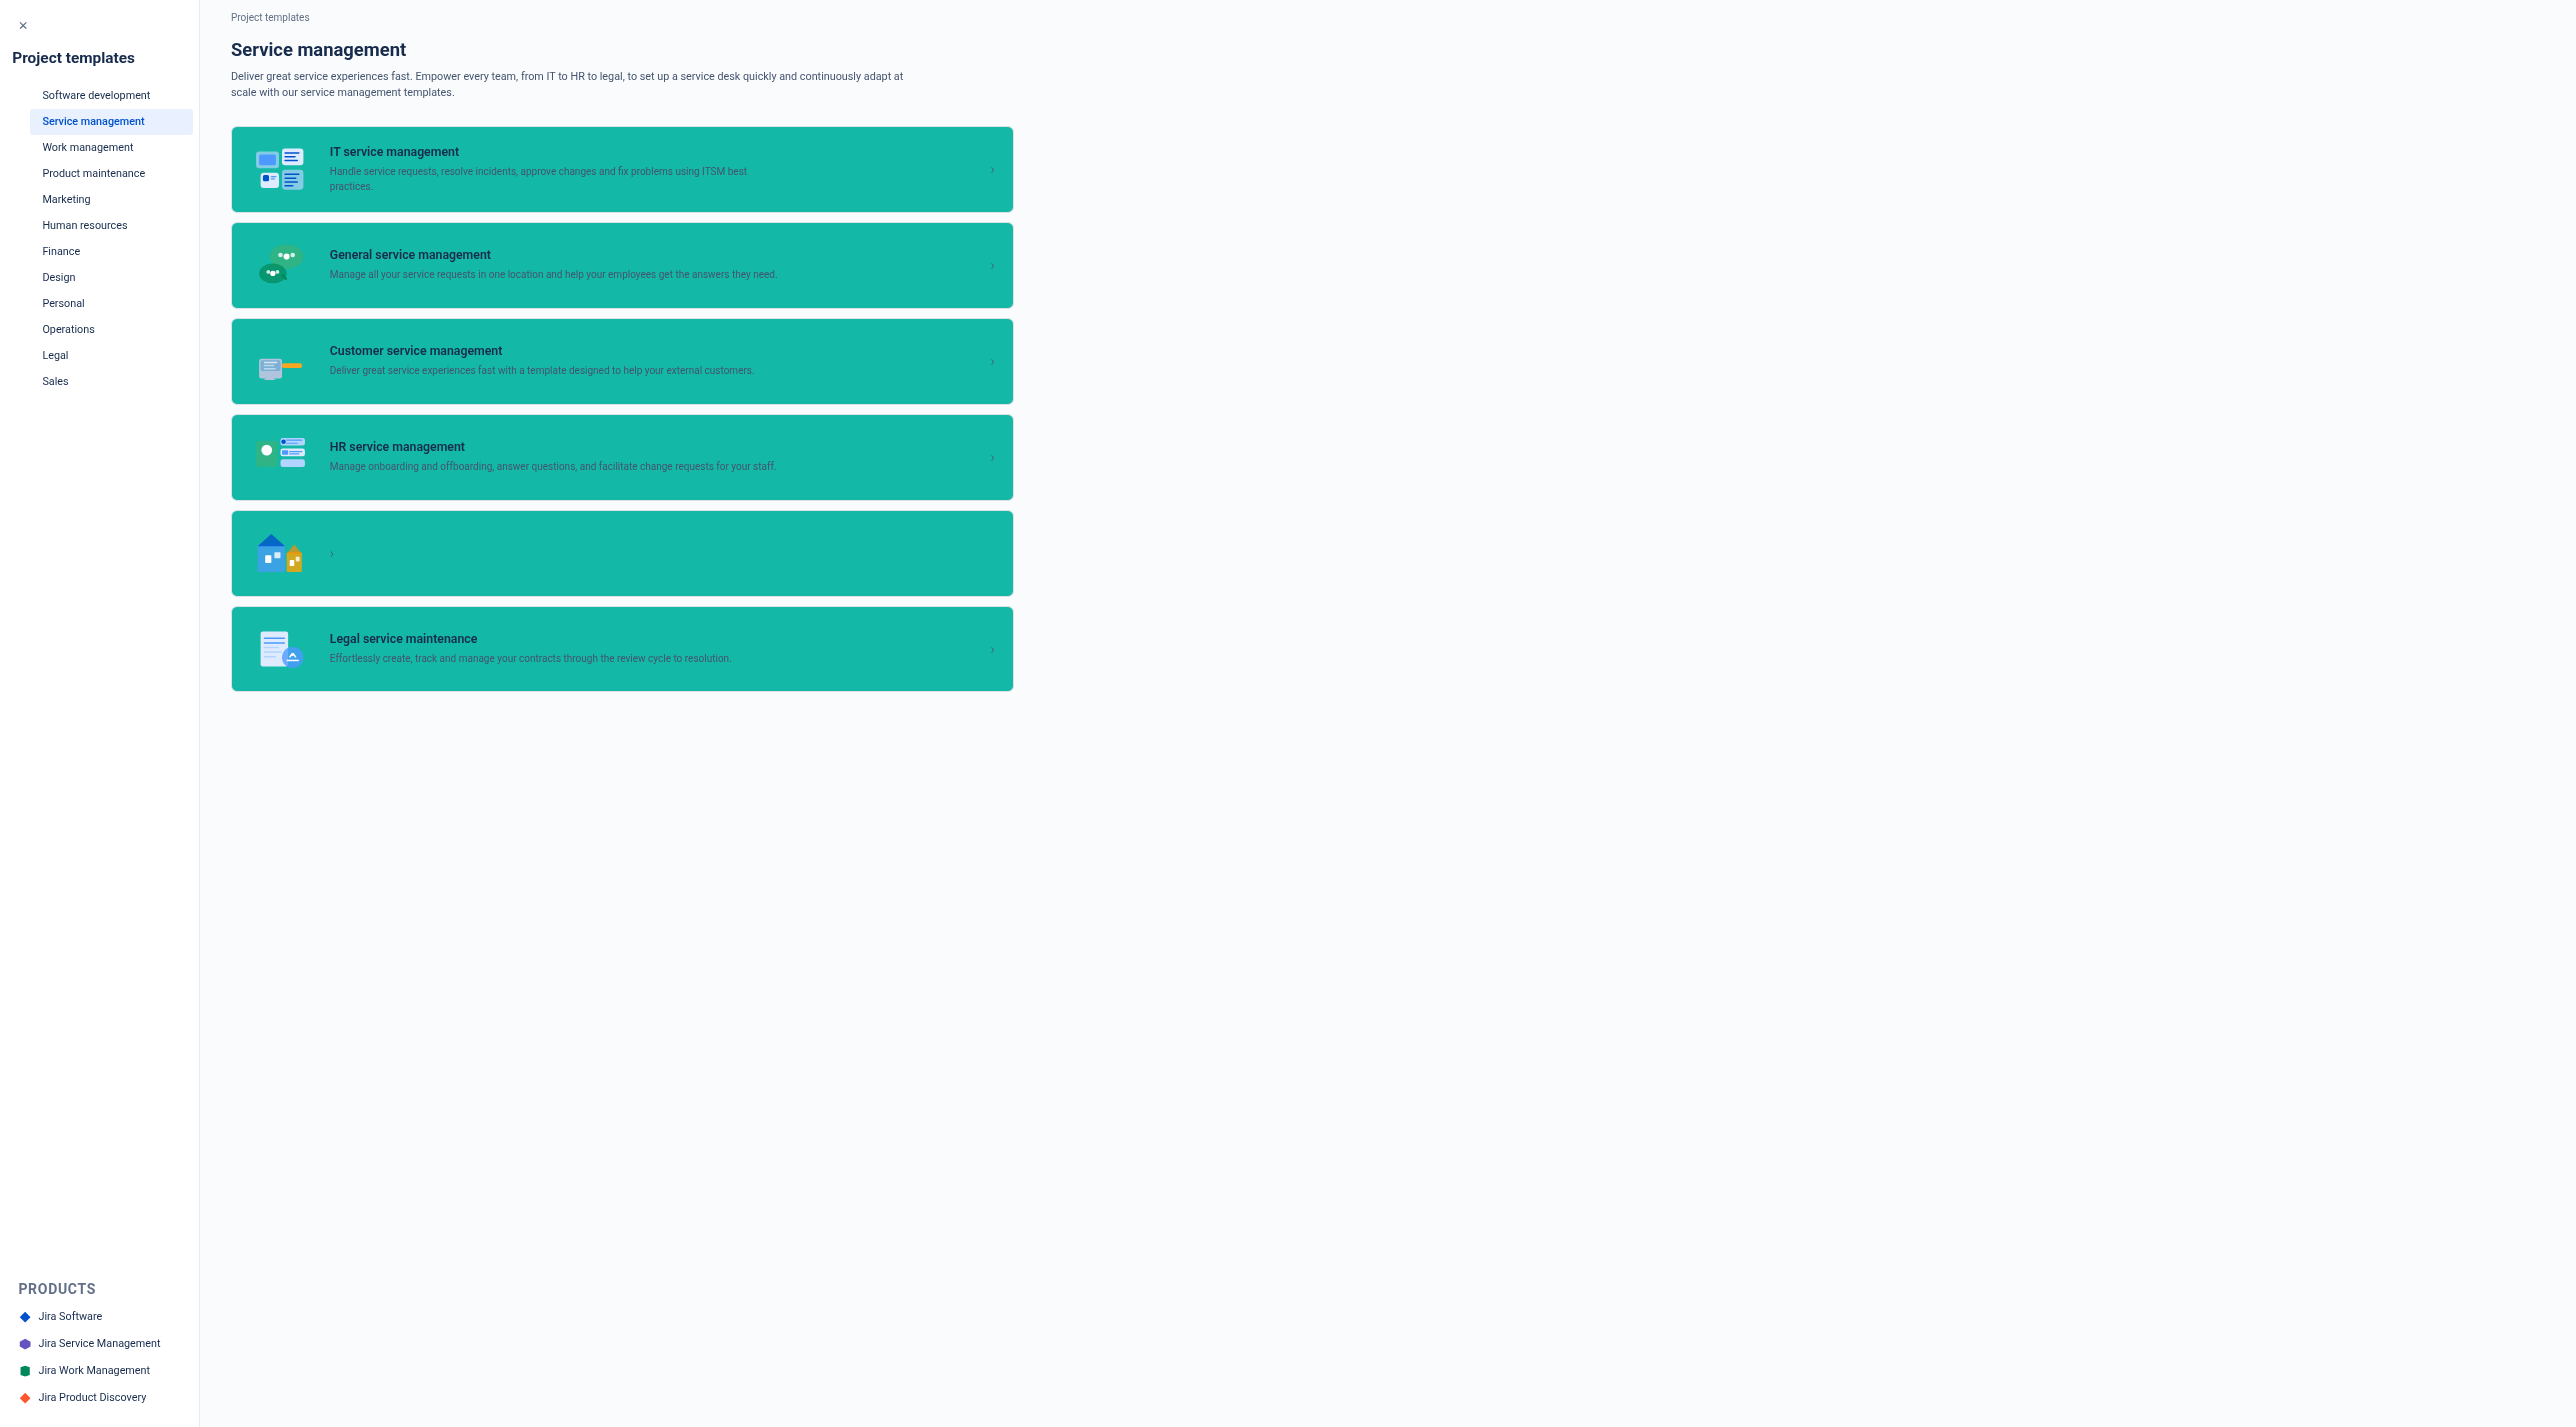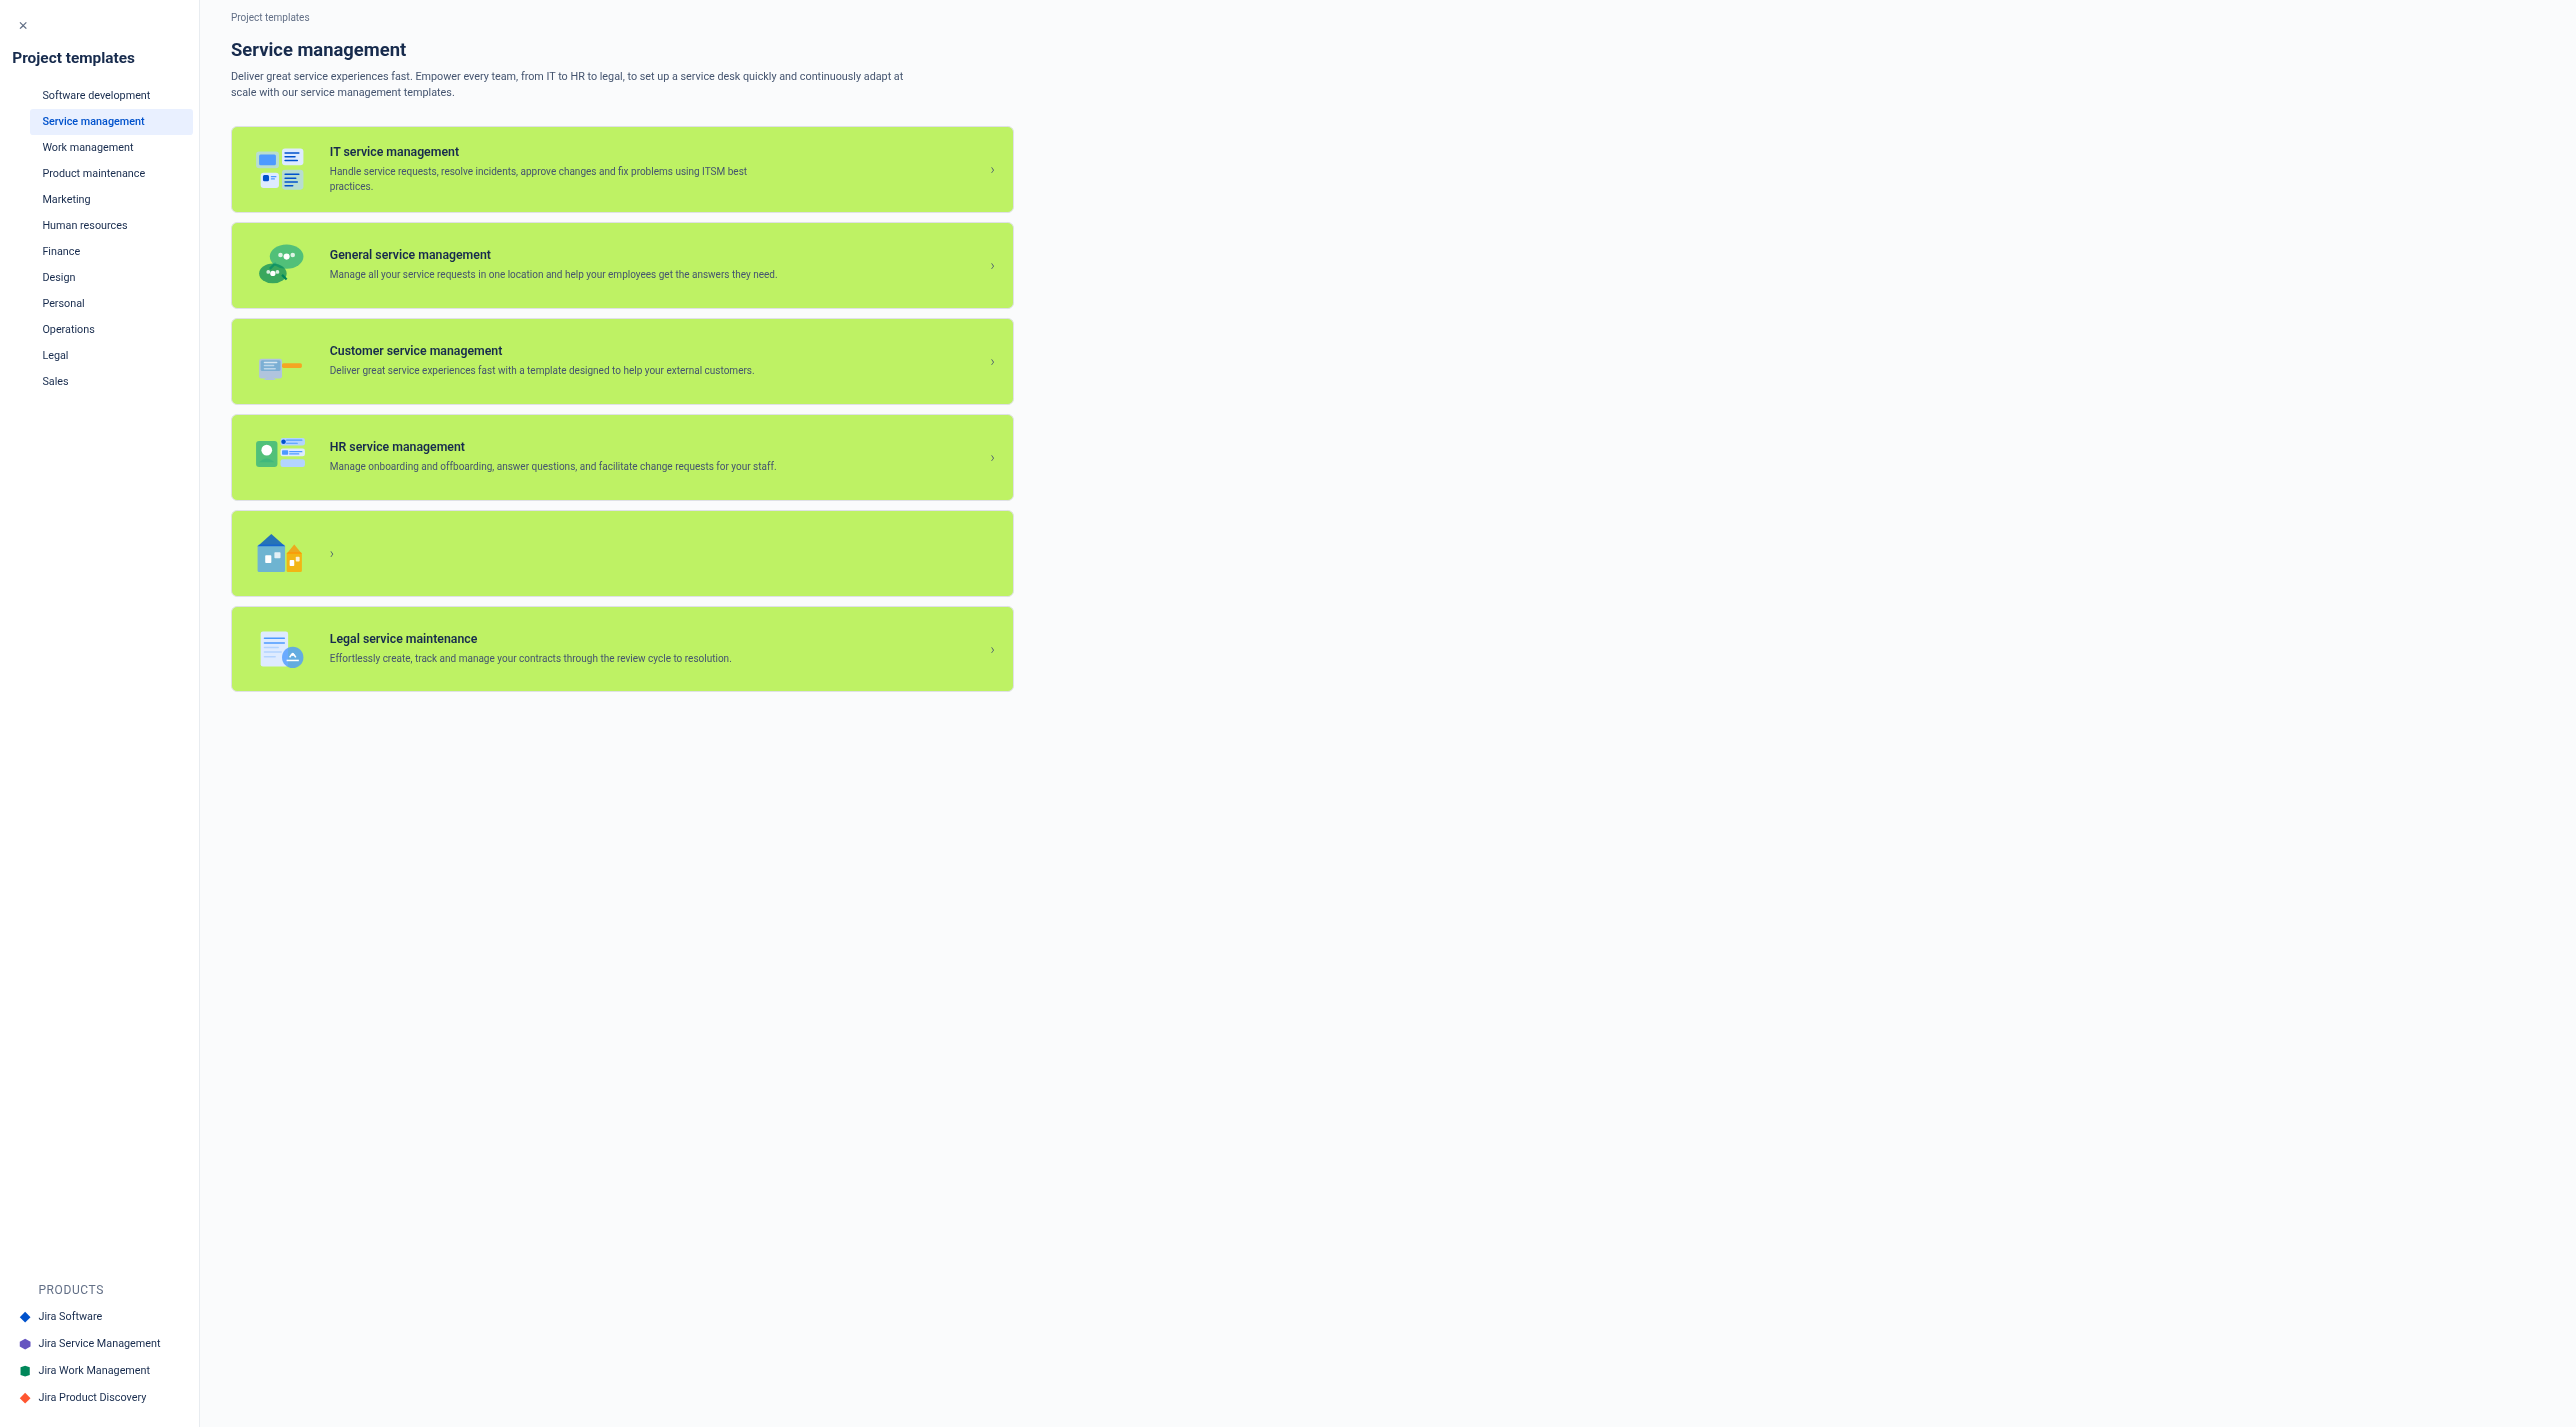--- a/index.html
+++ b/index.html
@@ -61,27 +61,26 @@
       cursor: pointer;
     }
 
     .sidebar-nav li.active a {
       background: #e9f0ff;
       color: #0052cc;
       font-weight: 500;
     }
 
     .sidebar-section-label {
-      font-size: 12px;
-      font-weight: 400;
+      font-size: 14px;
+      font-weight: 700;
       color: #626f86;
       letter-spacing: 0.05em;
       padding: 12.3px 18.4px 6.1px 18.4px;
       text-transform: uppercase;
-      margin-left: 20px;
     }
 
     .sidebar-product-item {
       display: flex;
       align-items: center;
       gap: 6.1px;
       padding: 6.1px 12.3px;
       margin: 0.8px 6.1px;
       border-radius: 3.1px;
       cursor: pointer;
@@ -132,21 +131,21 @@
     }
 
     
     .template-list {
       display: flex;
       flex-direction: column;
       gap: 9.2px;
     }
 
     .template-card {
-      background: #bef264;
+      background: #14b8a6;
       border: 0.8px solid #dfe1e6;
       border-radius: 6.1px;
       display: flex;
       align-items: center;
       padding: 15.4px 18.4px;
       cursor: pointer;
       transition: box-shadow 0.15s, border-color 0.15s;
       gap: 18.4px;
     }
 

